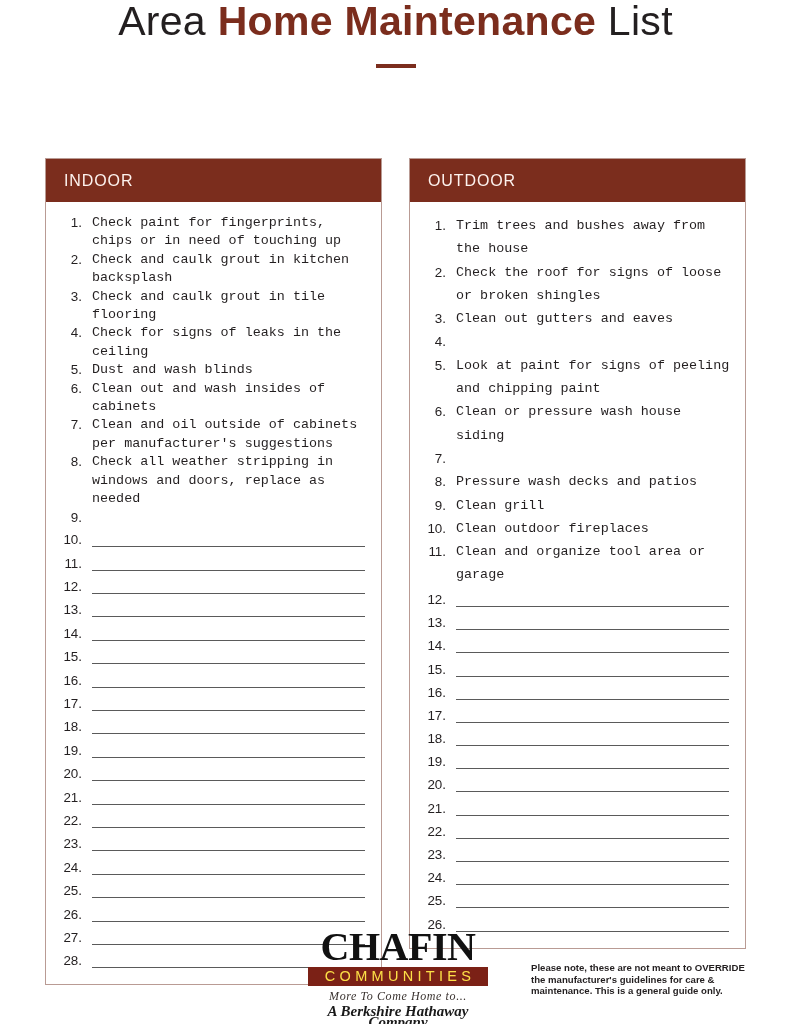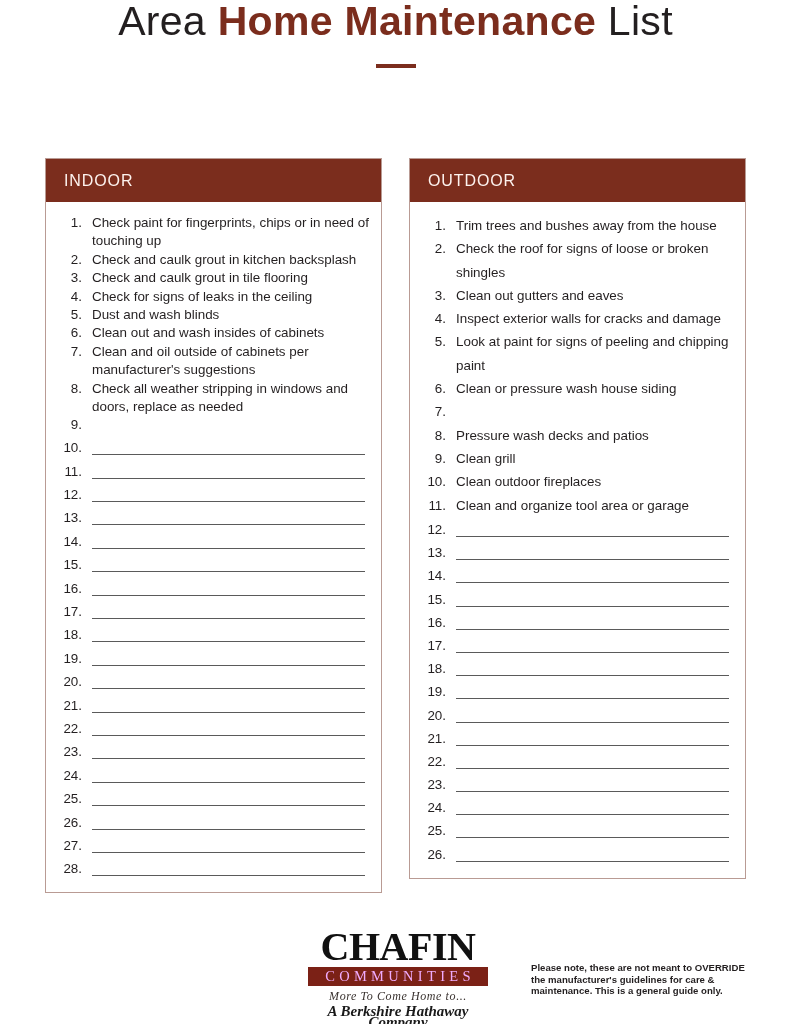--- a/index.html
+++ b/index.html
@@ -84,20 +84,21 @@
     flex: 0 0 34px;
     text-align: right;
     padding-right: 10px;
     box-sizing: border-box;
     font-size: 13.4px;
     color: #231f20;
   }
   .row .txt {
     flex: 1 1 auto;
     min-width: 0;
+    font-family: Liberation Mono, monospace;
   }
 
   
   .indoor .row.text-row {
     margin-bottom: 0;
   }
   .indoor .row.text-row .txt {
     line-height: 18.4px;
   }
   .indoor .row.text-row .num {
@@ -154,24 +155,24 @@
     line-height: 38px;
     letter-spacing: -0.5px;
     color: #111111;
   }
   .logo-sub-wrap {
     background: #7b2116;
     margin-top: 1px;
     padding: 2px 0 2px 0;
   }
   .logo-sub {
-    font-family: Liberation Serif, serif;
+    font-family: Liberation Sans, sans-serif;
     font-size: 14.5px;
     letter-spacing: 4.3px;
-    color: #f0abfc;
+    color: #fde047;
     line-height: 15px;
     padding-left: 4px;
   }
   .logo-tag {
     font-family: "Liberation Serif", serif;
     font-style: italic;
     font-size: 12px;
     line-height: 17px;
     color: #3a3330;
     margin-top: 2px;
@@ -338,21 +339,20 @@
           <li class="row text-row">
             <span class="num">2.</span>
             <span class="txt">Check the roof for signs of loose or broken shingles</span>
           </li>
           <li class="row text-row">
             <span class="num">3.</span>
             <span class="txt">Clean out gutters and eaves</span>
           </li>
           <li class="row text-row">
             <span class="num">4.</span>
-            <span class="txt">Inspect exterior walls for cracks and damage</span>
           </li>
           <li class="row text-row">
             <span class="num">5.</span>
             <span class="txt">Look at paint for signs of peeling and chipping paint</span>
           </li>
           <li class="row text-row">
             <span class="num">6.</span>
             <span class="txt">Clean or pressure wash house siding</span>
           </li>
           <li class="row text-row">

